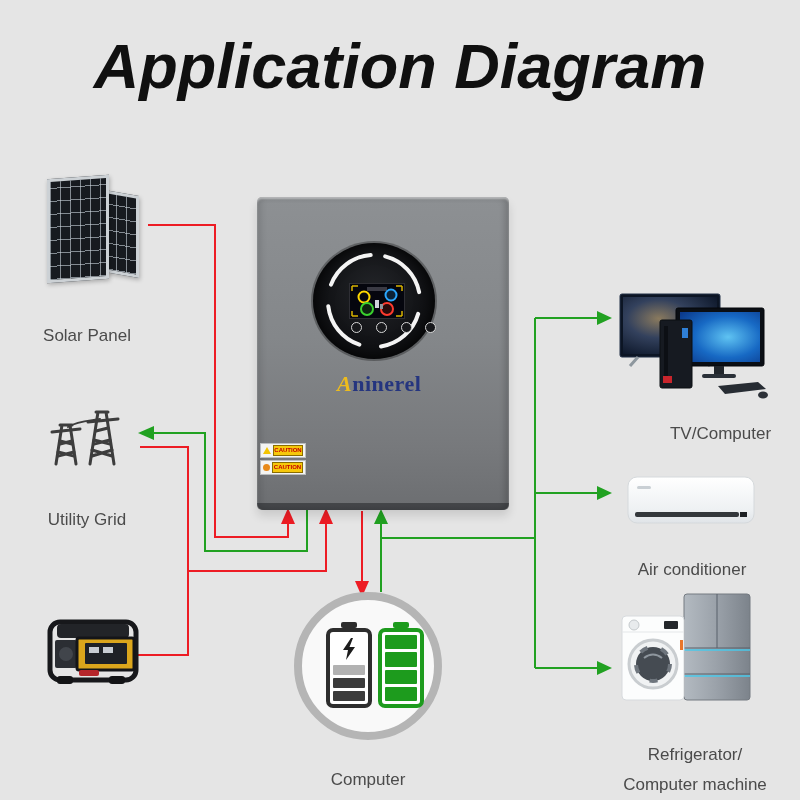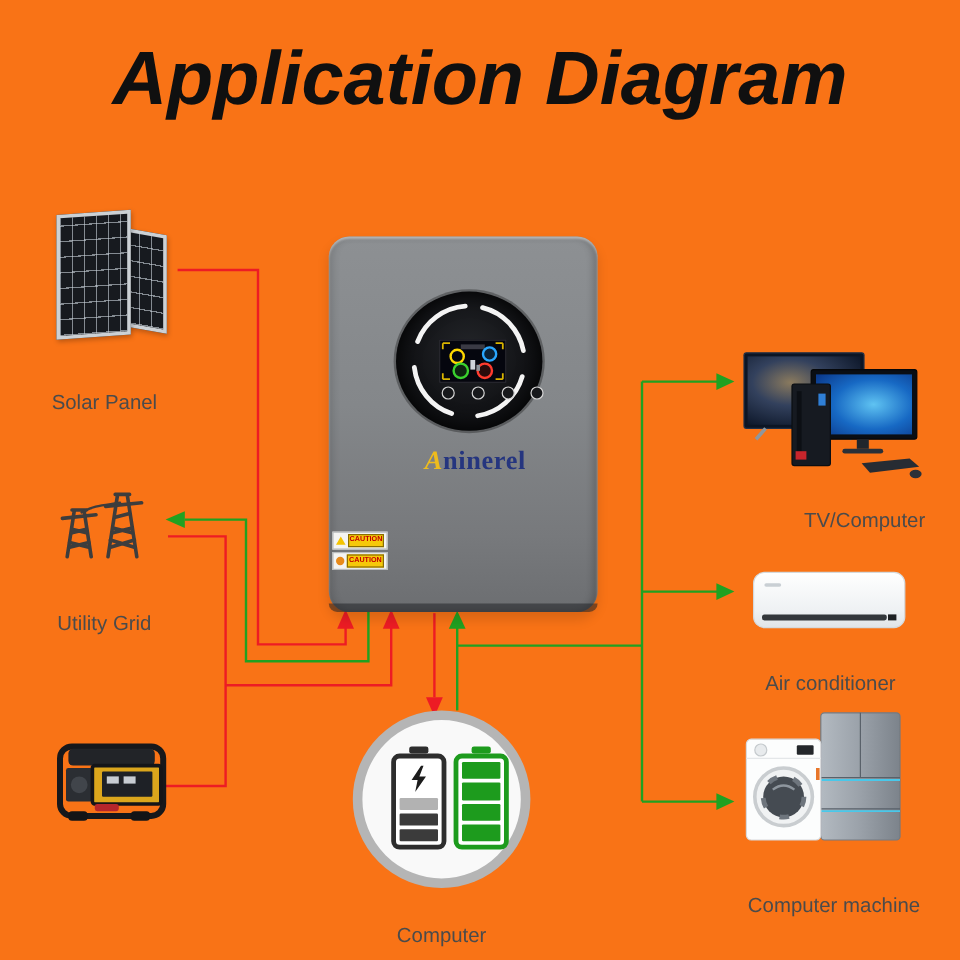--- a/index.html
+++ b/index.html
@@ -1,37 +1,37 @@
 <!DOCTYPE html>
 <html style="--line-red: #ed1c24; --line-green: #21a121; --battery-green: #1d9b1d; --brand-accent: #eebc1d; --brand-navy: #25357f;"><head>
 <meta charset="utf-8">
 <style>
   html,body{margin:0;padding:0;background:#fff;}
-  #stage{position:relative;width:800px;height:800px;background:#f97316;overflow:hidden;
+  #stage{position:relative;width:800px;height:800px;background:#e5e5e5;overflow:hidden;
          font-family:"Liberation Sans",sans-serif;}
   
   .title{position:absolute;top:30px;left:0;width:800px;text-align:center;
          font-size:63px;font-weight:bold;font-style:italic;color:#101010;letter-spacing:0px;}
   
   svg.overlay{position:absolute;left:0;top:0;z-index:1;}
   .line-red{stroke:var(--line-red,#ed1c24);stroke-width:2;fill:none;}
   .line-green{stroke:var(--line-green,#21a121);stroke-width:2;fill:none;}
   .head-red{fill:var(--line-red,#ed1c24);}
   .head-green{fill:var(--line-green,#21a121);}
   
   .node-label{position:absolute;font-size:17px;color:#4b4b4b;text-align:center;z-index:3;margin-top:24px;}
   .gfx{position:absolute;z-index:2;}
   
   .sp-panel{position:absolute;background-color:#171a1f;
     background-image:repeating-linear-gradient(90deg,rgba(205,214,222,.6) 0 1px,transparent 1px 10px),
                      repeating-linear-gradient(0deg,rgba(205,214,222,.6) 0 1px,transparent 1px 13px);
     border:3px solid #ccd1d5;box-shadow:1px 2px 4px rgba(0,0,0,.25);}
   
-  .inverter{position:absolute;left:274px;top:197px;width:224px;height:313px;z-index:2;
-    border-radius:17px;
+  .inverter{position:absolute;left:257px;top:197px;width:252px;height:313px;z-index:2;
+    border-radius:5px;
     background:linear-gradient(180deg,#8d9093 0%,#84878a 45%,#77797c 80%,#6c6e71 100%);
     box-shadow:inset 0 2px 2px rgba(255,255,255,.45),inset -4px 0 6px rgba(0,0,0,.18),
                inset 4px 0 6px rgba(0,0,0,.12),0 6px 10px rgba(0,0,0,.12);}
   .inverter::after{content:"";position:absolute;left:0;bottom:0;width:100%;height:7px;
     background:rgba(35,37,40,.55);border-radius:0 0 7px 7px;}
   .inv-circle{position:absolute;left:56px;top:46px;width:122px;height:116px;border-radius:50%;
     background:radial-gradient(circle at 50% 42%,#232529 0%,#121316 55%,#0a0b0d 100%);
     box-shadow:0 0 0 2px rgba(0,0,0,.3),inset 0 0 18px #000;}
   .lcd{position:absolute;left:36px;top:40px;width:54px;height:34px;background:#05060e;
     border:1px solid #2e2e34;}
@@ -244,16 +244,17 @@
     <line x1="2" y1="40" x2="64" y2="40" stroke="#e4e7e9"></line>
     <rect x="44" y="29" width="14" height="8" rx="1" fill="#24272b"></rect>
     <circle cx="14" cy="33" r="5" fill="#e8ebed" stroke="#c5cacd"></circle>
     <circle cx="33" cy="72" r="24" fill="#f0f2f3" stroke="#c9cdd0" stroke-width="3"></circle>
     <circle cx="33" cy="72" r="17" fill="#454b52"></circle>
     <circle cx="33" cy="72" r="17" fill="none" stroke="#6e757d" stroke-width="4" stroke-dasharray="8 14"></circle>
     <path d="M24 66 q9 -7 18 0" stroke="#8e969e" stroke-width="2" fill="none"></path>
     <rect x="60" y="48" width="3" height="10" fill="#e8762a"></rect>
   </svg>
   <div class="node-label" style="left:600px;top:716px;width:190px;line-height:30px;">
+    <div>Refrigerator/</div>
     <div>Computer machine</div>
   </div>
 
 </div>
 
 </body></html>

